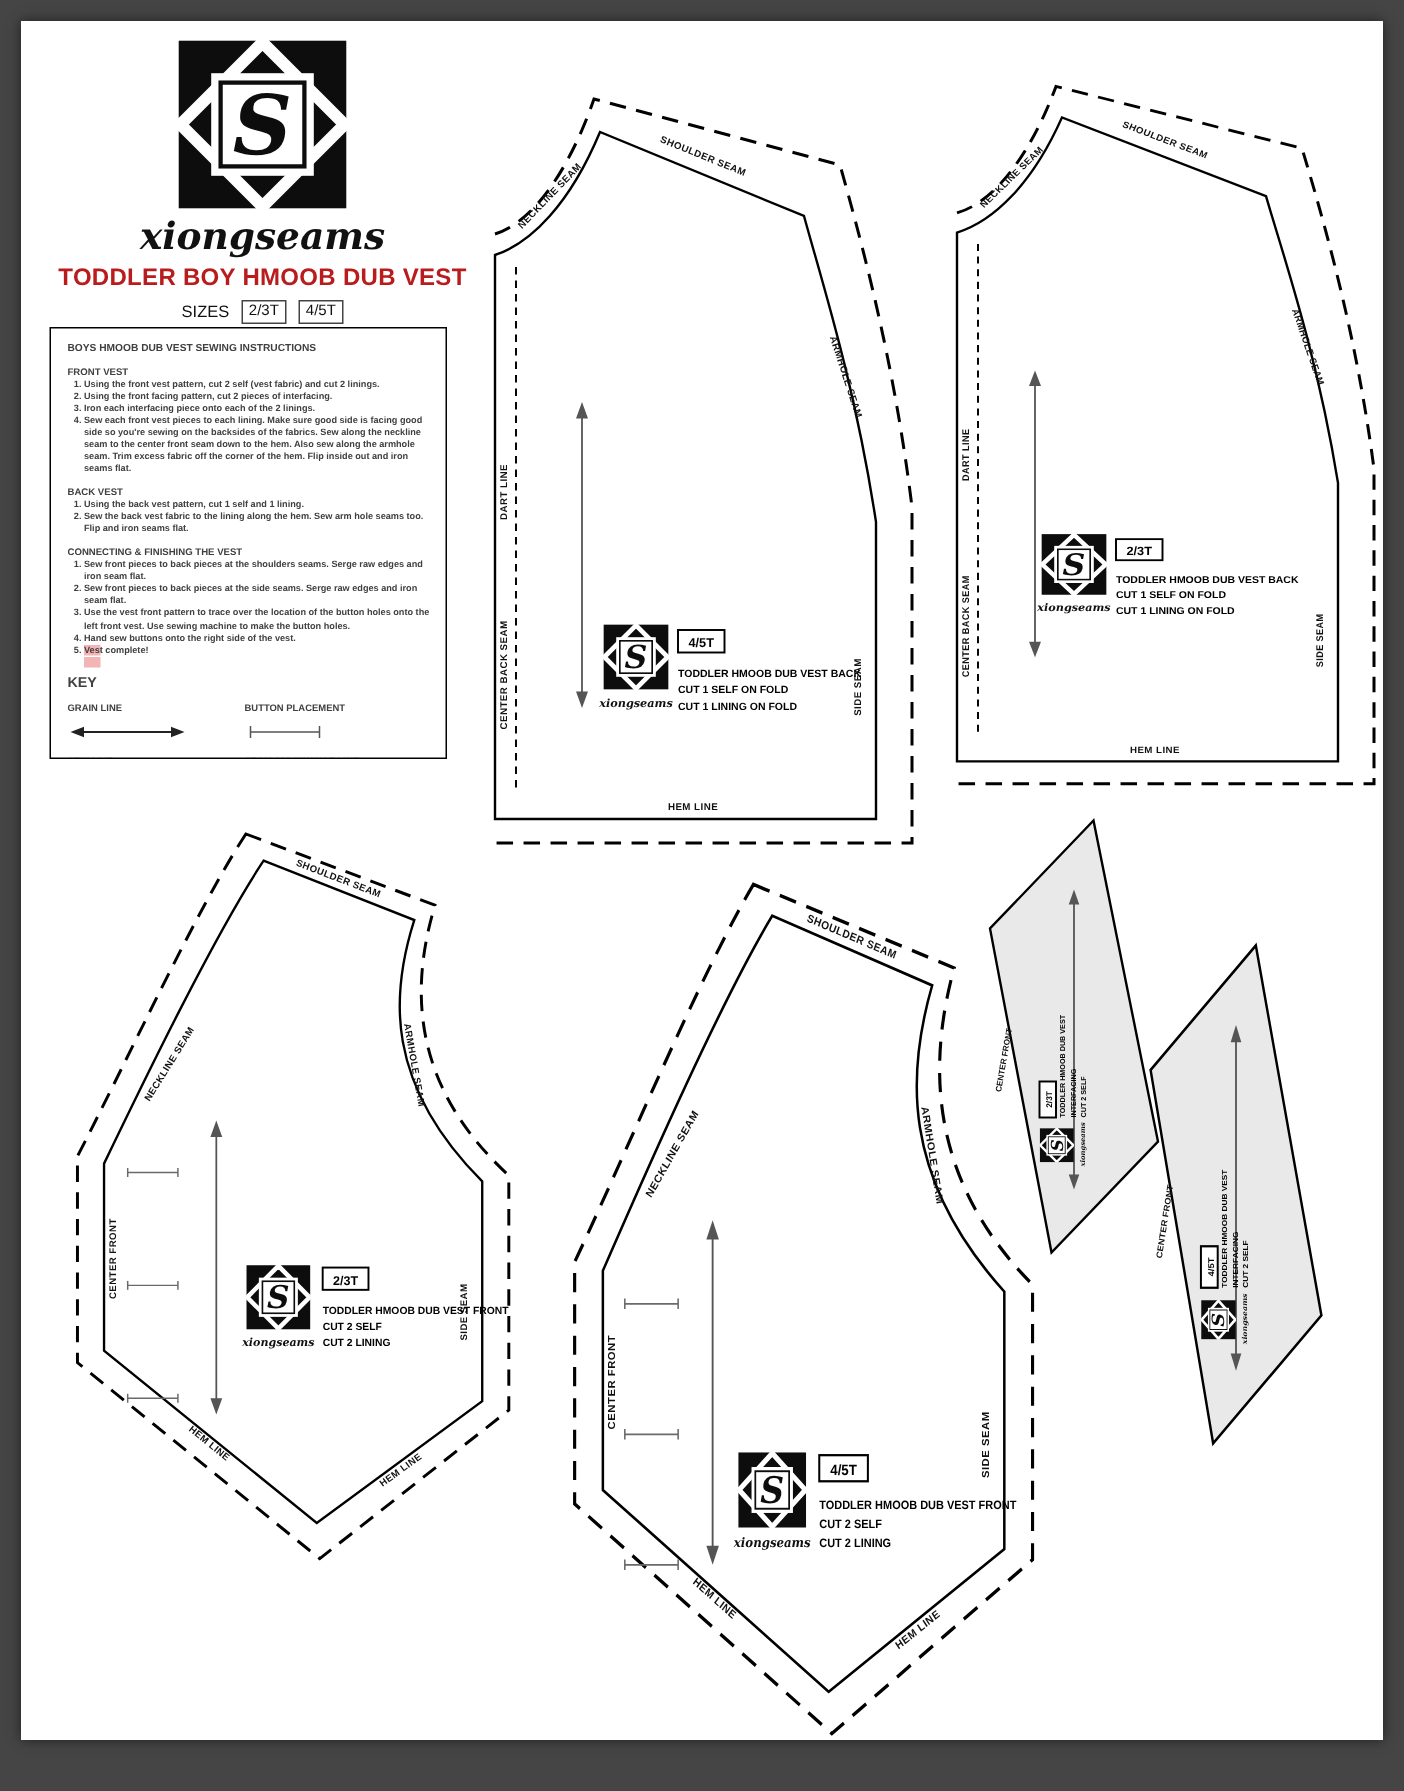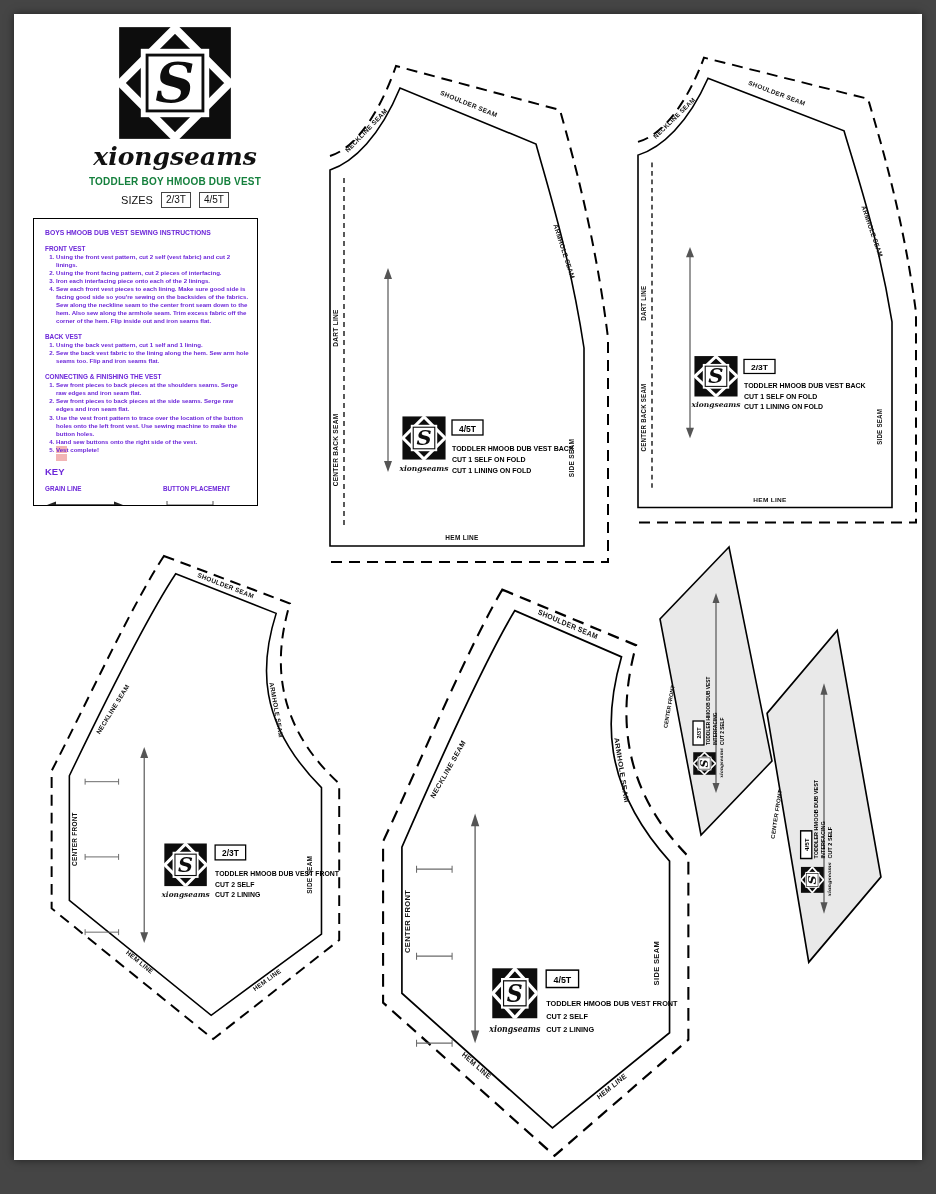--- a/index.html
+++ b/index.html
@@ -10,28 +10,28 @@
     position:relative;overflow:hidden;
   }
   .page{
     position:absolute;left:14px;top:14px;width:908px;height:1146px;
     background:#ffffff;box-shadow:0 0 8px rgba(0,0,0,.55);
   }
   
   .header{position:absolute;left:18px;top:12px;width:286px;text-align:center;}
   .logo-big{width:118px;height:114px;display:inline-block;}
   .brand{font:italic 700 25px "DejaVu Serif",serif;color:#111;margin-top:0px;line-height:1;}
-  .title{font-weight:700;font-size:10px;letter-spacing:.2px;color:#15803d;margin-top:7px;}
+  .title{font-weight:700;font-size:16px;letter-spacing:.2px;color:#b91c1c;margin-top:7px;}
   .sizes{margin-top:5px;font-weight:400;font-size:11px;color:#111;display:flex;justify-content:center;align-items:center;gap:8px;}
   .size-badge{border:1.6px solid #444;padding:0 4px;font-size:10px;line-height:14px;}
   
   .instructions{
-    position:absolute;left:19px;top:204px;width:225px;height:288px;
+    position:absolute;left:19px;top:204px;width:265px;height:288px;
     border:1.6px solid #000;box-sizing:border-box;
-    padding:10px 8px 0 11px;overflow:hidden;color:#6d28d9;
+    padding:10px 8px 0 11px;overflow:hidden;color:#404040;
   }
   .ins-title{font-size:6.8px;font-weight:700;margin-bottom:9px;}
   .ins-h{font-size:6.4px;font-weight:700;margin:8px 0 1px 0;}
   .instructions ol{margin:0;padding-left:11px;font-size:6.1px;font-weight:700;line-height:1.32;}
   .instructions li{margin:0;}
   .final-li{position:relative;}
   .hl{background:#f2b4b4;}
   .hl-chip{position:absolute;left:0px;top:8px;width:11px;height:7px;background:#f2b4b4;}
   .key-h{font-size:9.5px;font-weight:700;margin-top:12px;}
   .key-grid{display:grid;grid-template-columns:118px 1fr;margin-top:6px;row-gap:4px;}

